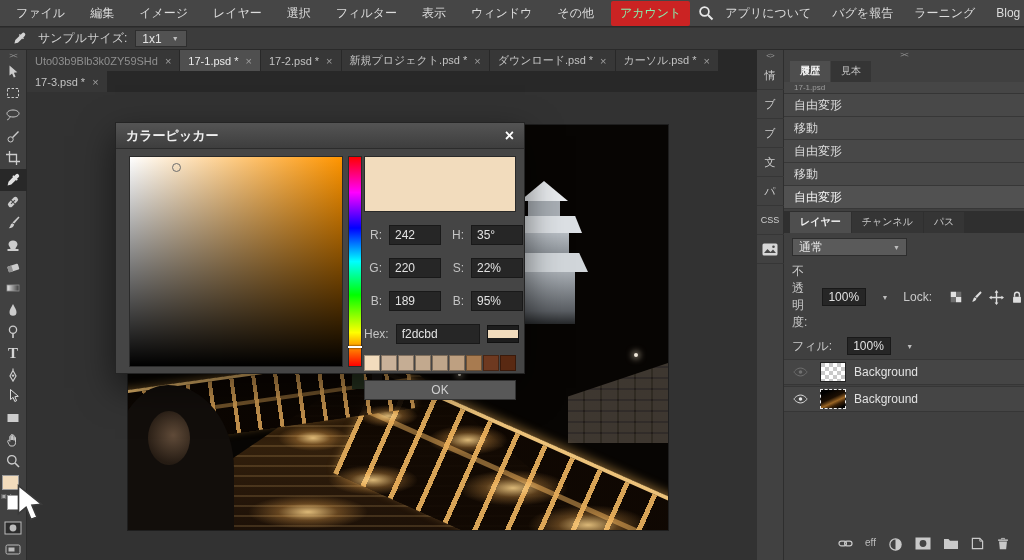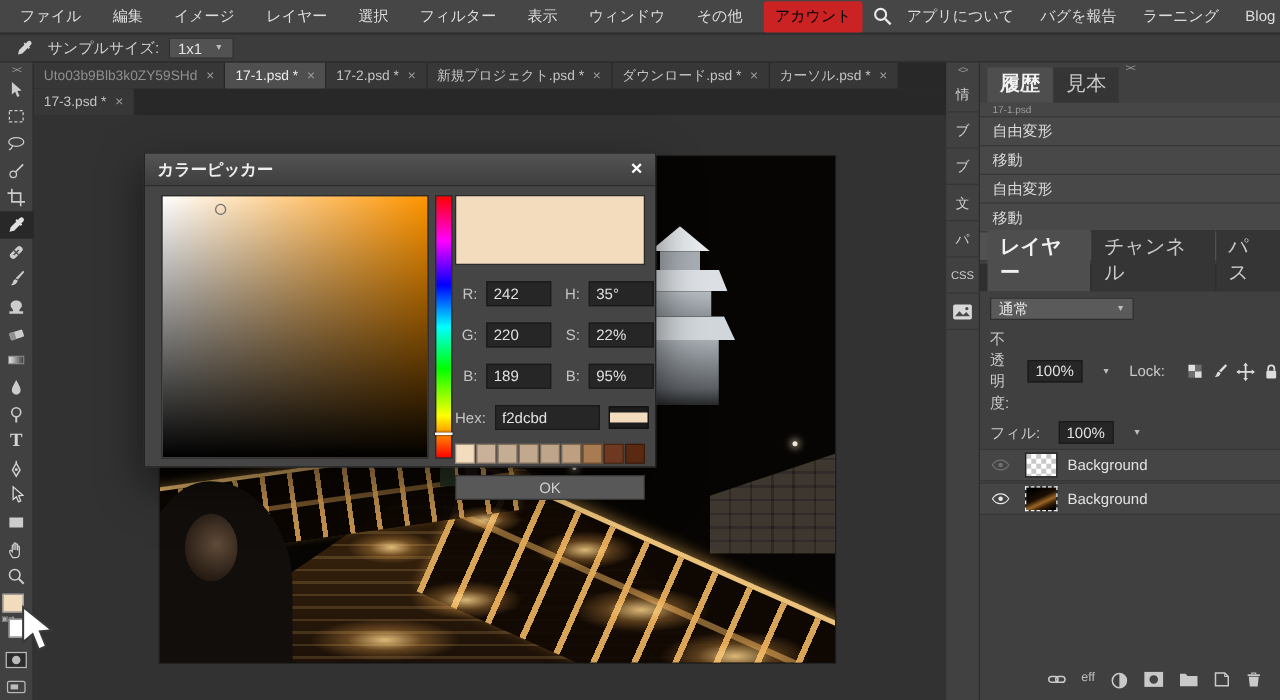--- a/index.html
+++ b/index.html
@@ -4,21 +4,21 @@
 <style>
   *{box-sizing:border-box;margin:0;padding:0;}
   html,body{width:1024px;height:560px;overflow:hidden;}
   body{font-family:"Liberation Sans","DejaVu Sans",sans-serif;background:#333;color:#d8d8d8;font-size:12px;}
   .app{position:relative;width:1024px;height:560px;background:#323232;}
 
   
   .menubar{position:absolute;left:0;top:0;width:1024px;height:27px;background:#464646;border-bottom:1px solid #2a2a2a;display:flex;align-items:center;justify-content:space-between;padding:0 8px 0 6px;}
   .menubar .left,.menubar .right{display:flex;align-items:center;gap:5px;}
   .mi{padding:4px 10px;color:#dcdcdc;cursor:default;white-space:nowrap;}
-  .mi.account{background:#cb2323;color:#000000;border-radius:2px;padding:4px 9px;margin-left:2px;}
+  .mi.account{background:#cb2323;color:#86efac;border-radius:2px;padding:4px 9px;margin-left:2px;}
   .icon-btn{width:22px;height:22px;display:flex;align-items:center;justify-content:center;}
   .menubar .right .mi{padding:4px 8px;}
   svg{display:block;}
 
   
   .optionsbar{position:absolute;left:0;top:28px;width:1024px;height:22px;background:#3c3c3c;border-bottom:1px solid #2a2a2a;display:flex;align-items:center;gap:8px;padding-left:8px;}
   .optionsbar .lbl{color:#cfcfcf;}
   .dropdown{display:flex;align-items:center;gap:10px;background:#525252;border:1px solid #2e2e2e;height:17px;padding:0 6px;color:#e3e3e3;min-width:52px;}
   .caret{font-size:7px;color:#bdbdbd;line-height:1;}
 
@@ -93,21 +93,21 @@
   
   .rstrip{position:absolute;left:757px;top:50px;width:27px;height:510px;background:#414141;border-right:1px solid #2e2e2e;display:flex;flex-direction:column;align-items:center;}
   .rstrip .collapse{width:100%;text-align:center;}
   .sitem{width:27px;height:29px;display:flex;align-items:center;justify-content:center;color:#cfcfcf;font-size:11px;border-bottom:1px solid #363636;}
   .sitem.css{font-size:9px;}
 
   
   .rpanel{position:absolute;left:784px;top:50px;width:240px;height:510px;background:#404040;}
   .phead{height:9px;font-size:8px;color:#9a9a9a;text-align:center;letter-spacing:-1px;line-height:9px;}
   .ptabs{display:flex;gap:1px;padding-left:6px;height:23px;align-items:flex-end;}
-  .ptab{background:#353535;color:#c9c9c9;padding:3px 10px 4px;font-size:16px;}
+  .ptab{background:#353535;color:#c9c9c9;padding:3px 10px 4px;font-size:10px;}
   .ptab.active{background:#4e4e4e;color:#f0f0f0;font-weight:bold;}
   .hist{background:#3a3a3a;}
   .hrow-doc{height:12px;background:#464646;border-bottom:1px solid #353535;color:#9d9d9d;font-size:8px;padding:1px 0 0 10px;}
   .hrow{height:23px;background:#484848;border-bottom:1px solid #373737;color:#dadada;display:flex;align-items:center;padding-left:10px;}
   .hrow.current{background:#515151;color:#f2f2f2;}
   .ltabs{display:flex;gap:1px;padding-left:6px;height:22px;align-items:flex-end;margin-top:2px;background:#2f2f2f;}
   .blendrow{padding:5px 0 4px 8px;}
   .blend{width:115px;height:18px;background:#5a5a5a;border:1px solid #2d2d2d;display:flex;align-items:center;justify-content:space-between;padding:0 6px;color:#e6e6e6;}
   .oprow{display:flex;align-items:center;gap:15px;padding:3px 0 3px 8px;color:#c9c9c9;}
   .valbox{background:#262626;border:1px solid #191919;color:#e0e0e0;height:18px;min-width:44px;display:flex;align-items:center;padding:0 5px;}

